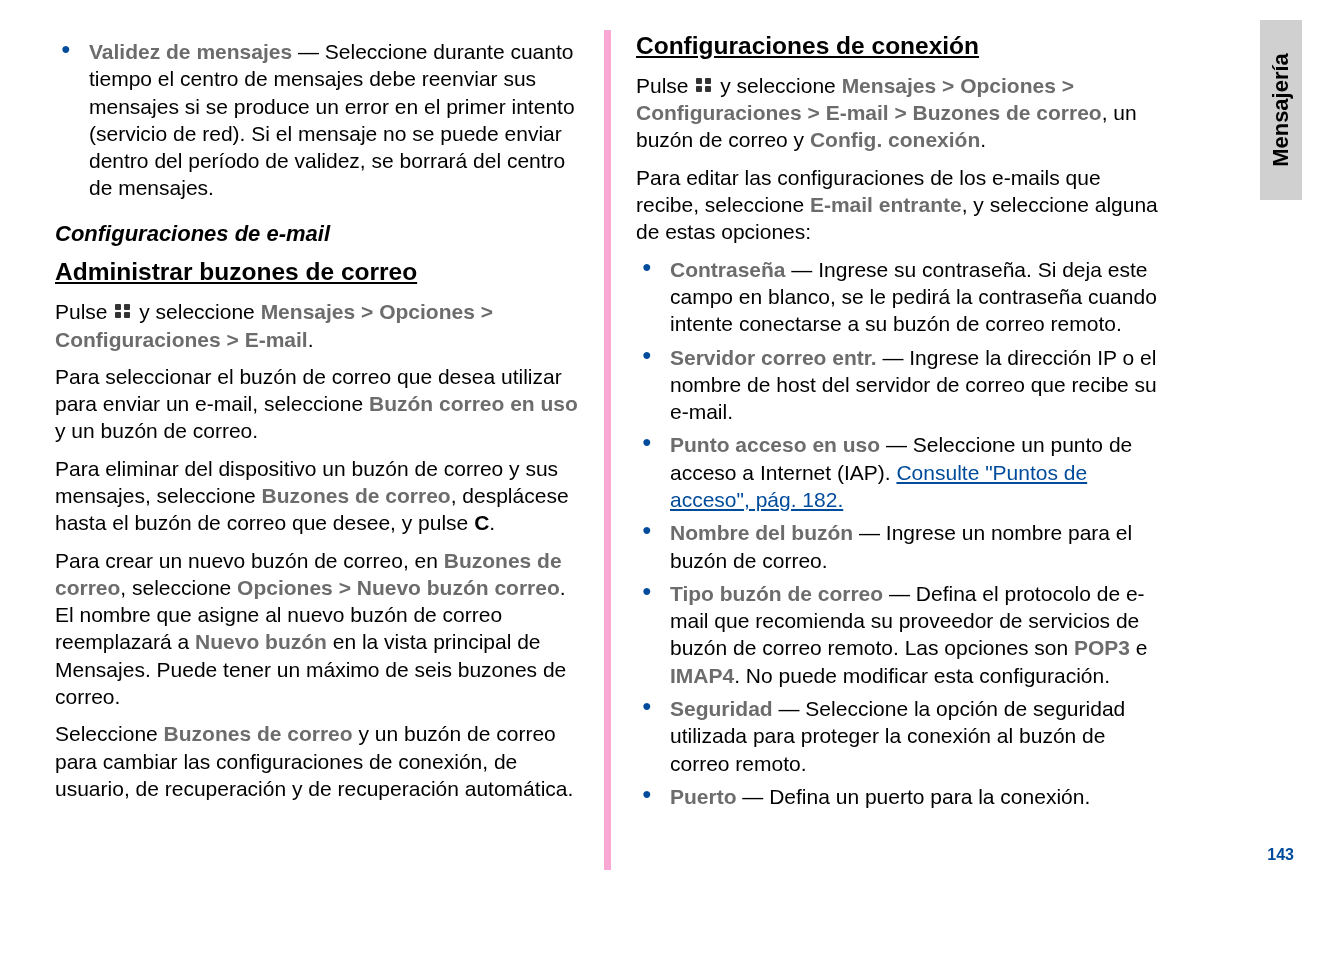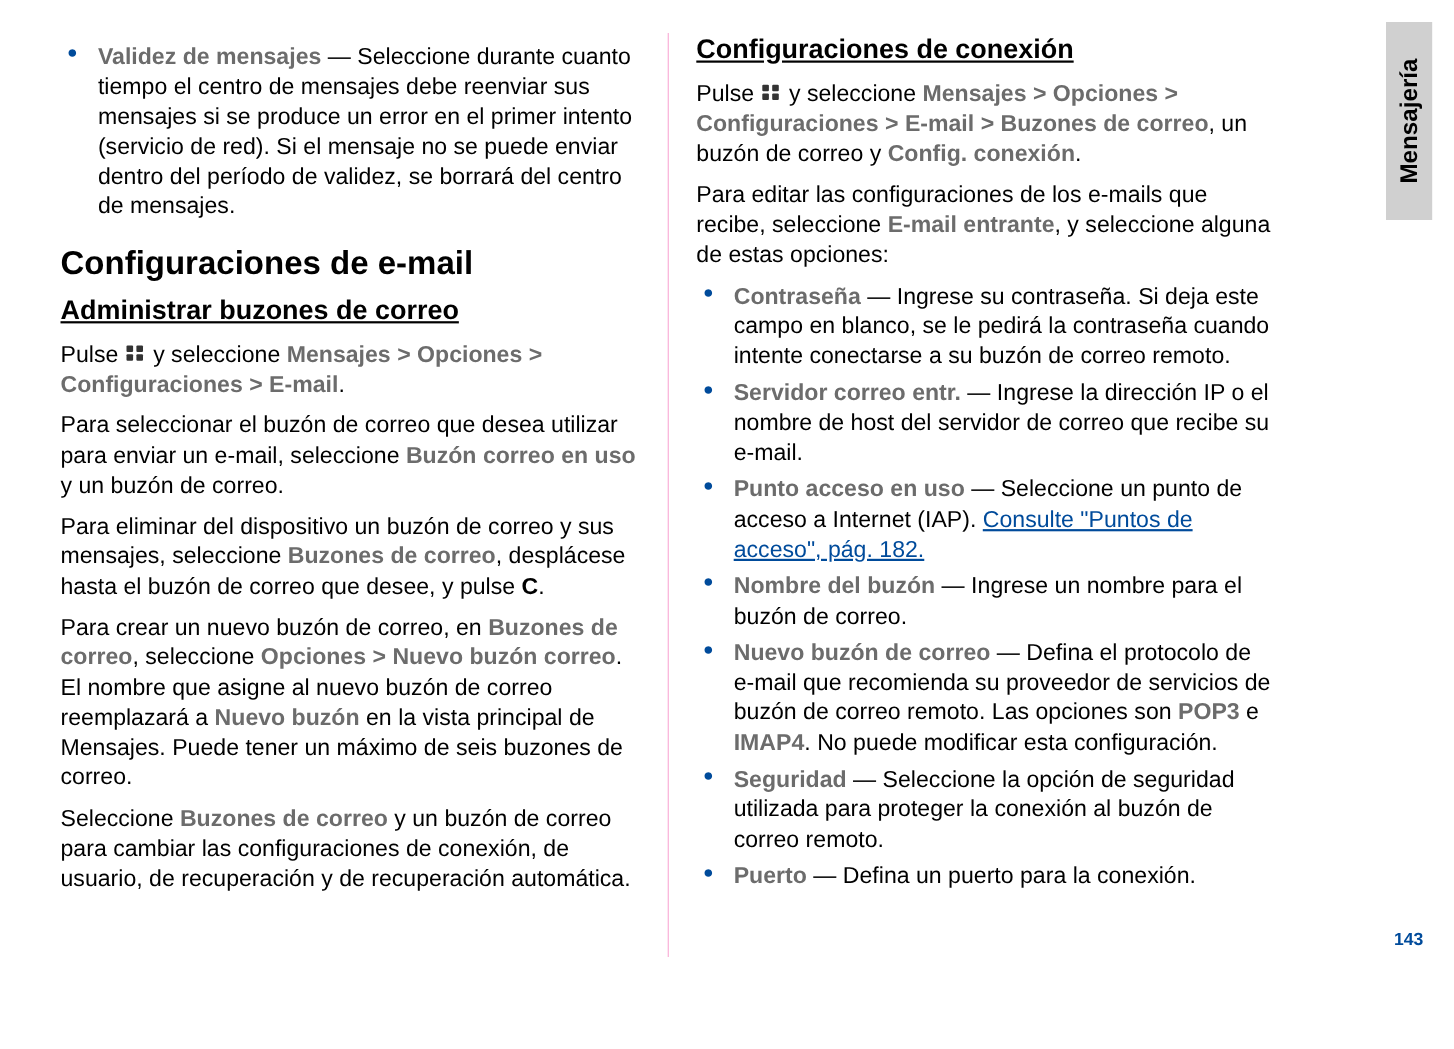--- a/index.html
+++ b/index.html
@@ -19,29 +19,30 @@
     width: 1200px;
     height: 900px;
   }
   .col {
     width: 555px;
     font-size: 21px;
     line-height: 1.3;
   }
   .col-left {
     padding-right: 25px;
-    border-right: 1px solid #f9a8d4;
+    border-right: 7px solid #f9a8d4;
   }
   .col-right {
     padding-left: 25px;
   }
   h2 {
-    font-size: 30px;
+    font-size: 22px;
     font-weight: bold;
     margin: 18px 0 6px 0;
+    font-style: italic;
   }
   h3.first {
     margin-top: 0;
   }
   h3 {
     font-size: 24.5px;
     font-weight: bold;
     margin: 8px 0 6px 0;
     text-decoration: underline;
   }
@@ -186,21 +187,21 @@
     <p>
       <span>Para editar las configuraciones de los e-mails que recibe, seleccione </span><span class="bold-blue">E-mail entrante</span><span>, y seleccione alguna de estas opciones:</span>
     </p>
 
     <ul>
       <li><span class="bold-blue">Contraseña</span><span> — Ingrese su contraseña. Si deja este campo en blanco, se le pedirá la contraseña cuando intente conectarse a su buzón de correo remoto.</span></li>
       <li><span class="bold-blue">Servidor correo entr.</span><span> — Ingrese la dirección IP o el nombre de host del servidor de correo que recibe su e-mail.</span></li>
       <li><span class="bold-blue">Punto acceso en uso</span><span> — Seleccione un punto de acceso a Internet (IAP). </span><a class="link">Consulte "Puntos de acceso", pág. 182.</a></li>
       <li><span class="bold-blue">Nombre del buzón</span><span> — Ingrese un nombre para el buzón de correo.</span></li>
       <li>
-        <span class="bold-blue">Nuevo buzón de correo</span><span> — Defina el protocolo de e-mail que recomienda su proveedor de servicios de buzón de correo remoto. Las opciones son </span><span class="bold-blue">POP3</span><span> e </span><span class="bold-blue">IMAP4</span><span>. No puede modificar esta configuración.</span>
+        <span class="bold-blue">Tipo buzón de correo</span><span> — Defina el protocolo de e-mail que recomienda su proveedor de servicios de buzón de correo remoto. Las opciones son </span><span class="bold-blue">POP3</span><span> e </span><span class="bold-blue">IMAP4</span><span>. No puede modificar esta configuración.</span>
       </li>
       <li><span class="bold-blue">Seguridad</span><span> — Seleccione la opción de seguridad utilizada para proteger la conexión al buzón de correo remoto.</span></li>
       <li><span class="bold-blue">Puerto</span><span> — Defina un puerto para la conexión.</span></li>
     </ul>
   </div>
 </div>
 
 <div class="side-tab">
   <span>Mensajería</span>
 </div>

